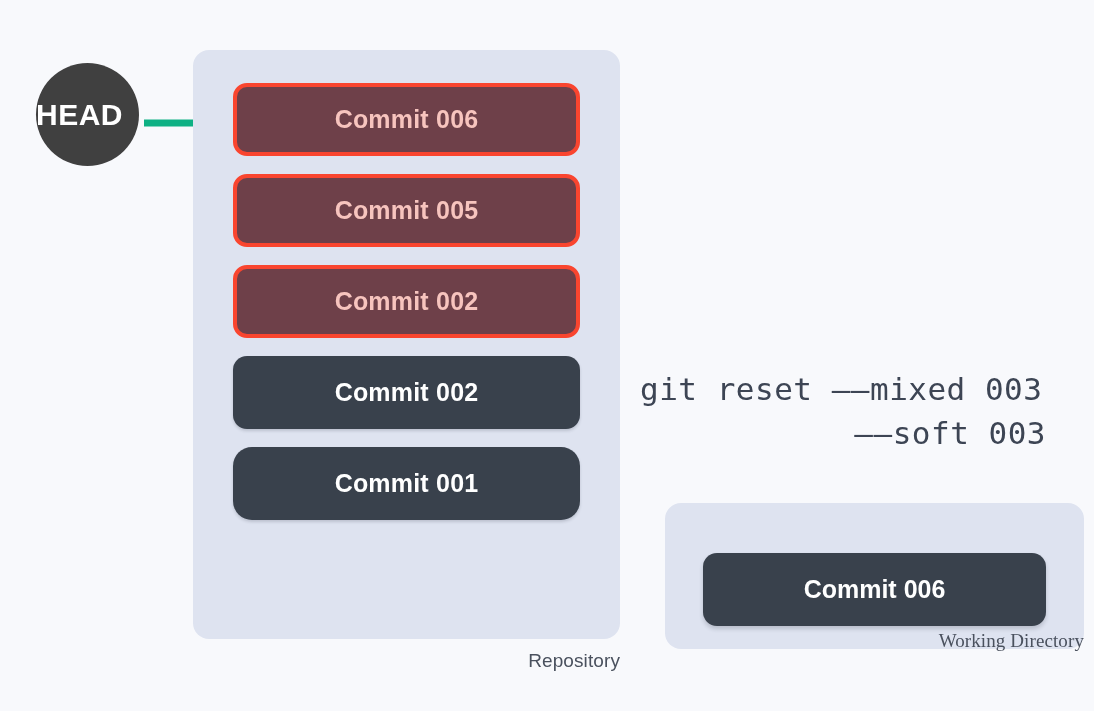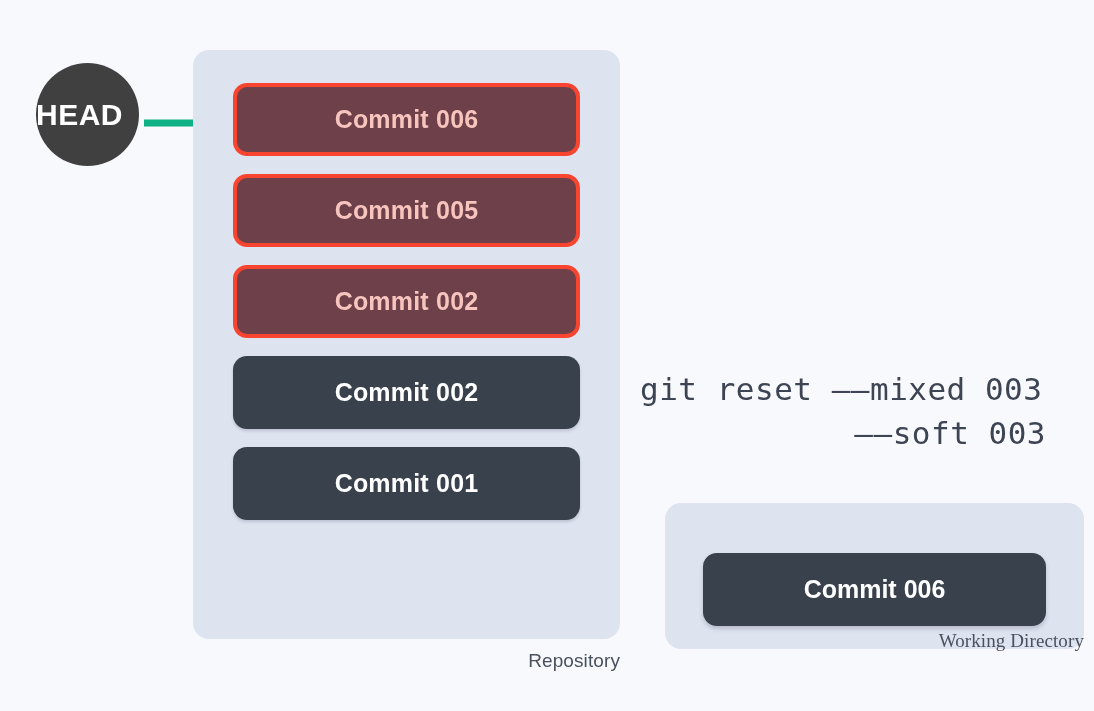--- a/index.html
+++ b/index.html
@@ -69,21 +69,21 @@
     height: 73px;
     border-radius: 14px;
     display: flex;
     align-items: center;
     justify-content: center;
     margin-bottom: 18px;
     font-size: 25px;
     font-weight: bold;
     letter-spacing: 0.2px;
   }
-  .commit-box:last-child { margin-bottom: 0; }
+  .commit-box:last-child { margin-bottom: 0; border-radius: 19px; }
 
   .commit-box.plain {
     background: #39414c;
     color: #ffffff;
     border: 4px solid transparent;
     box-shadow: 0 2px 3px rgba(40,45,60,0.18);
   }
   .commit-box.reset-red {
     background: #6e4049;
     color: #f7c4be;

